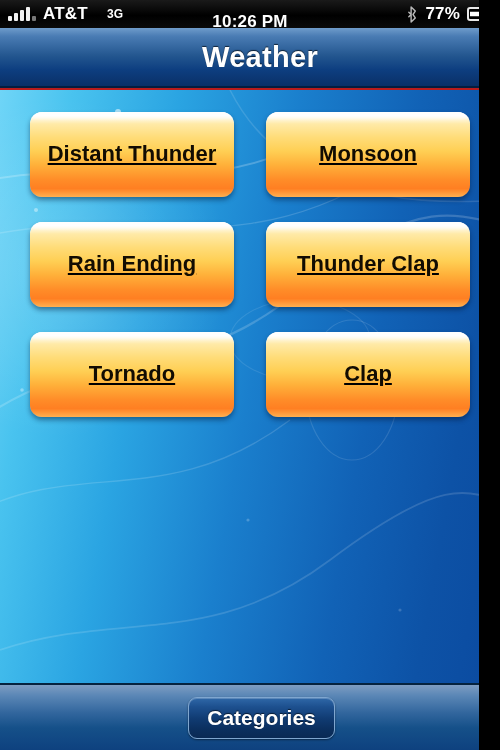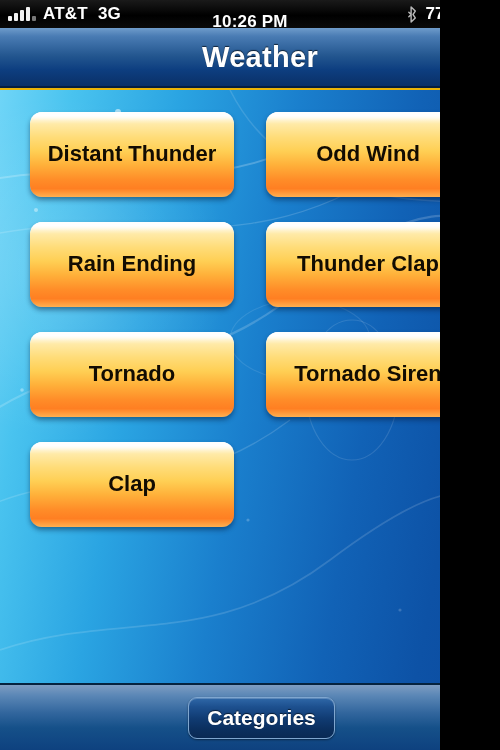--- a/index.html
+++ b/index.html
@@ -5,24 +5,24 @@
   html, body {
     margin: 0;
     padding: 0;
     background: #000;
   }
   body {
     font-family: "Liberation Sans", sans-serif;
   }
   #screen {
     position: relative;
-    width: 440px;
+    width: 479px;
     height: 750px;
     overflow: hidden;
-    background: #eab308;
+    background: #b91c1c;
   }
 
   
   #status-bar {
     position: absolute;
     top: 0; left: 0;
     width: 500px;
     height: 28px;
     background: linear-gradient(180deg, #1a1a1a 0%, #000000 55%, #0a0a0a 100%);
     display: flex;
@@ -49,21 +49,21 @@
     width: 4px;
     background: #f2f2f2;
     border-radius: 1px;
   }
   .signal-bars i:nth-child(1) { height: 5px; }
   .signal-bars i:nth-child(2) { height: 8px; }
   .signal-bars i:nth-child(3) { height: 11px; }
   .signal-bars i:nth-child(4) { height: 14px; }
   .signal-bars i:nth-child(5) { height: 5px; background: #777; }
   .sb-carrier { font-size: 17px; }
-  .sb-network { font-size: 17px; margin-left: 3px; }
+  .sb-network { font-size: 12px; margin-left: 12px; }
   .sb-center {
     position: absolute;
     left: 0; right: 0;
     text-align: center;
     font-size: 17px;
     margin-top: 16px;
   }
   .sb-right {
     position: absolute;
     right: 6px;
@@ -153,20 +153,21 @@
   #btn-grid {
     position: absolute;
     inset: 0;
     padding: 22px 30px 0 30px;
     box-sizing: border-box;
     display: grid;
     grid-template-columns: 1fr 1fr;
     grid-auto-rows: 85px;
     column-gap: 32px;
     row-gap: 25px;
+    text-decoration: underline;
   }
   .sound-button {
     position: relative;
     border: 0;
     padding: 0;
     border-radius: 12px;
     cursor: pointer;
     font-family: "Liberation Sans", sans-serif;
     font-size: 22px;
     font-weight: bold;
@@ -304,33 +305,30 @@
         <circle cx="248" cy="430" r="1.6" fill-opacity="0.22"></circle>
         <circle cx="400" cy="520" r="1.6" fill-opacity="0.18"></circle>
       </g>
     </svg>
 
     <div id="btn-grid">
       <button class="sound-button">
         <span class="label">Distant Thunder</span>
       </button>
       <button class="sound-button">
-        <span class="label">Odd Wind</span>
+        <span class="label">Monsoon</span>
       </button>
       <button class="sound-button">
         <span class="label">Rain Ending</span>
       </button>
       <button class="sound-button">
         <span class="label">Thunder Clap</span>
       </button>
       <button class="sound-button">
         <span class="label">Tornado</span>
-      </button>
-      <button class="sound-button">
-        <span class="label">Tornado Siren</span>
       </button>
       <button class="sound-button">
         <span class="label">Clap</span>
       </button>
     </div>
   </div>
 
   <div id="toolbar">
     <button id="categories-button">Categories</button>
   </div>

